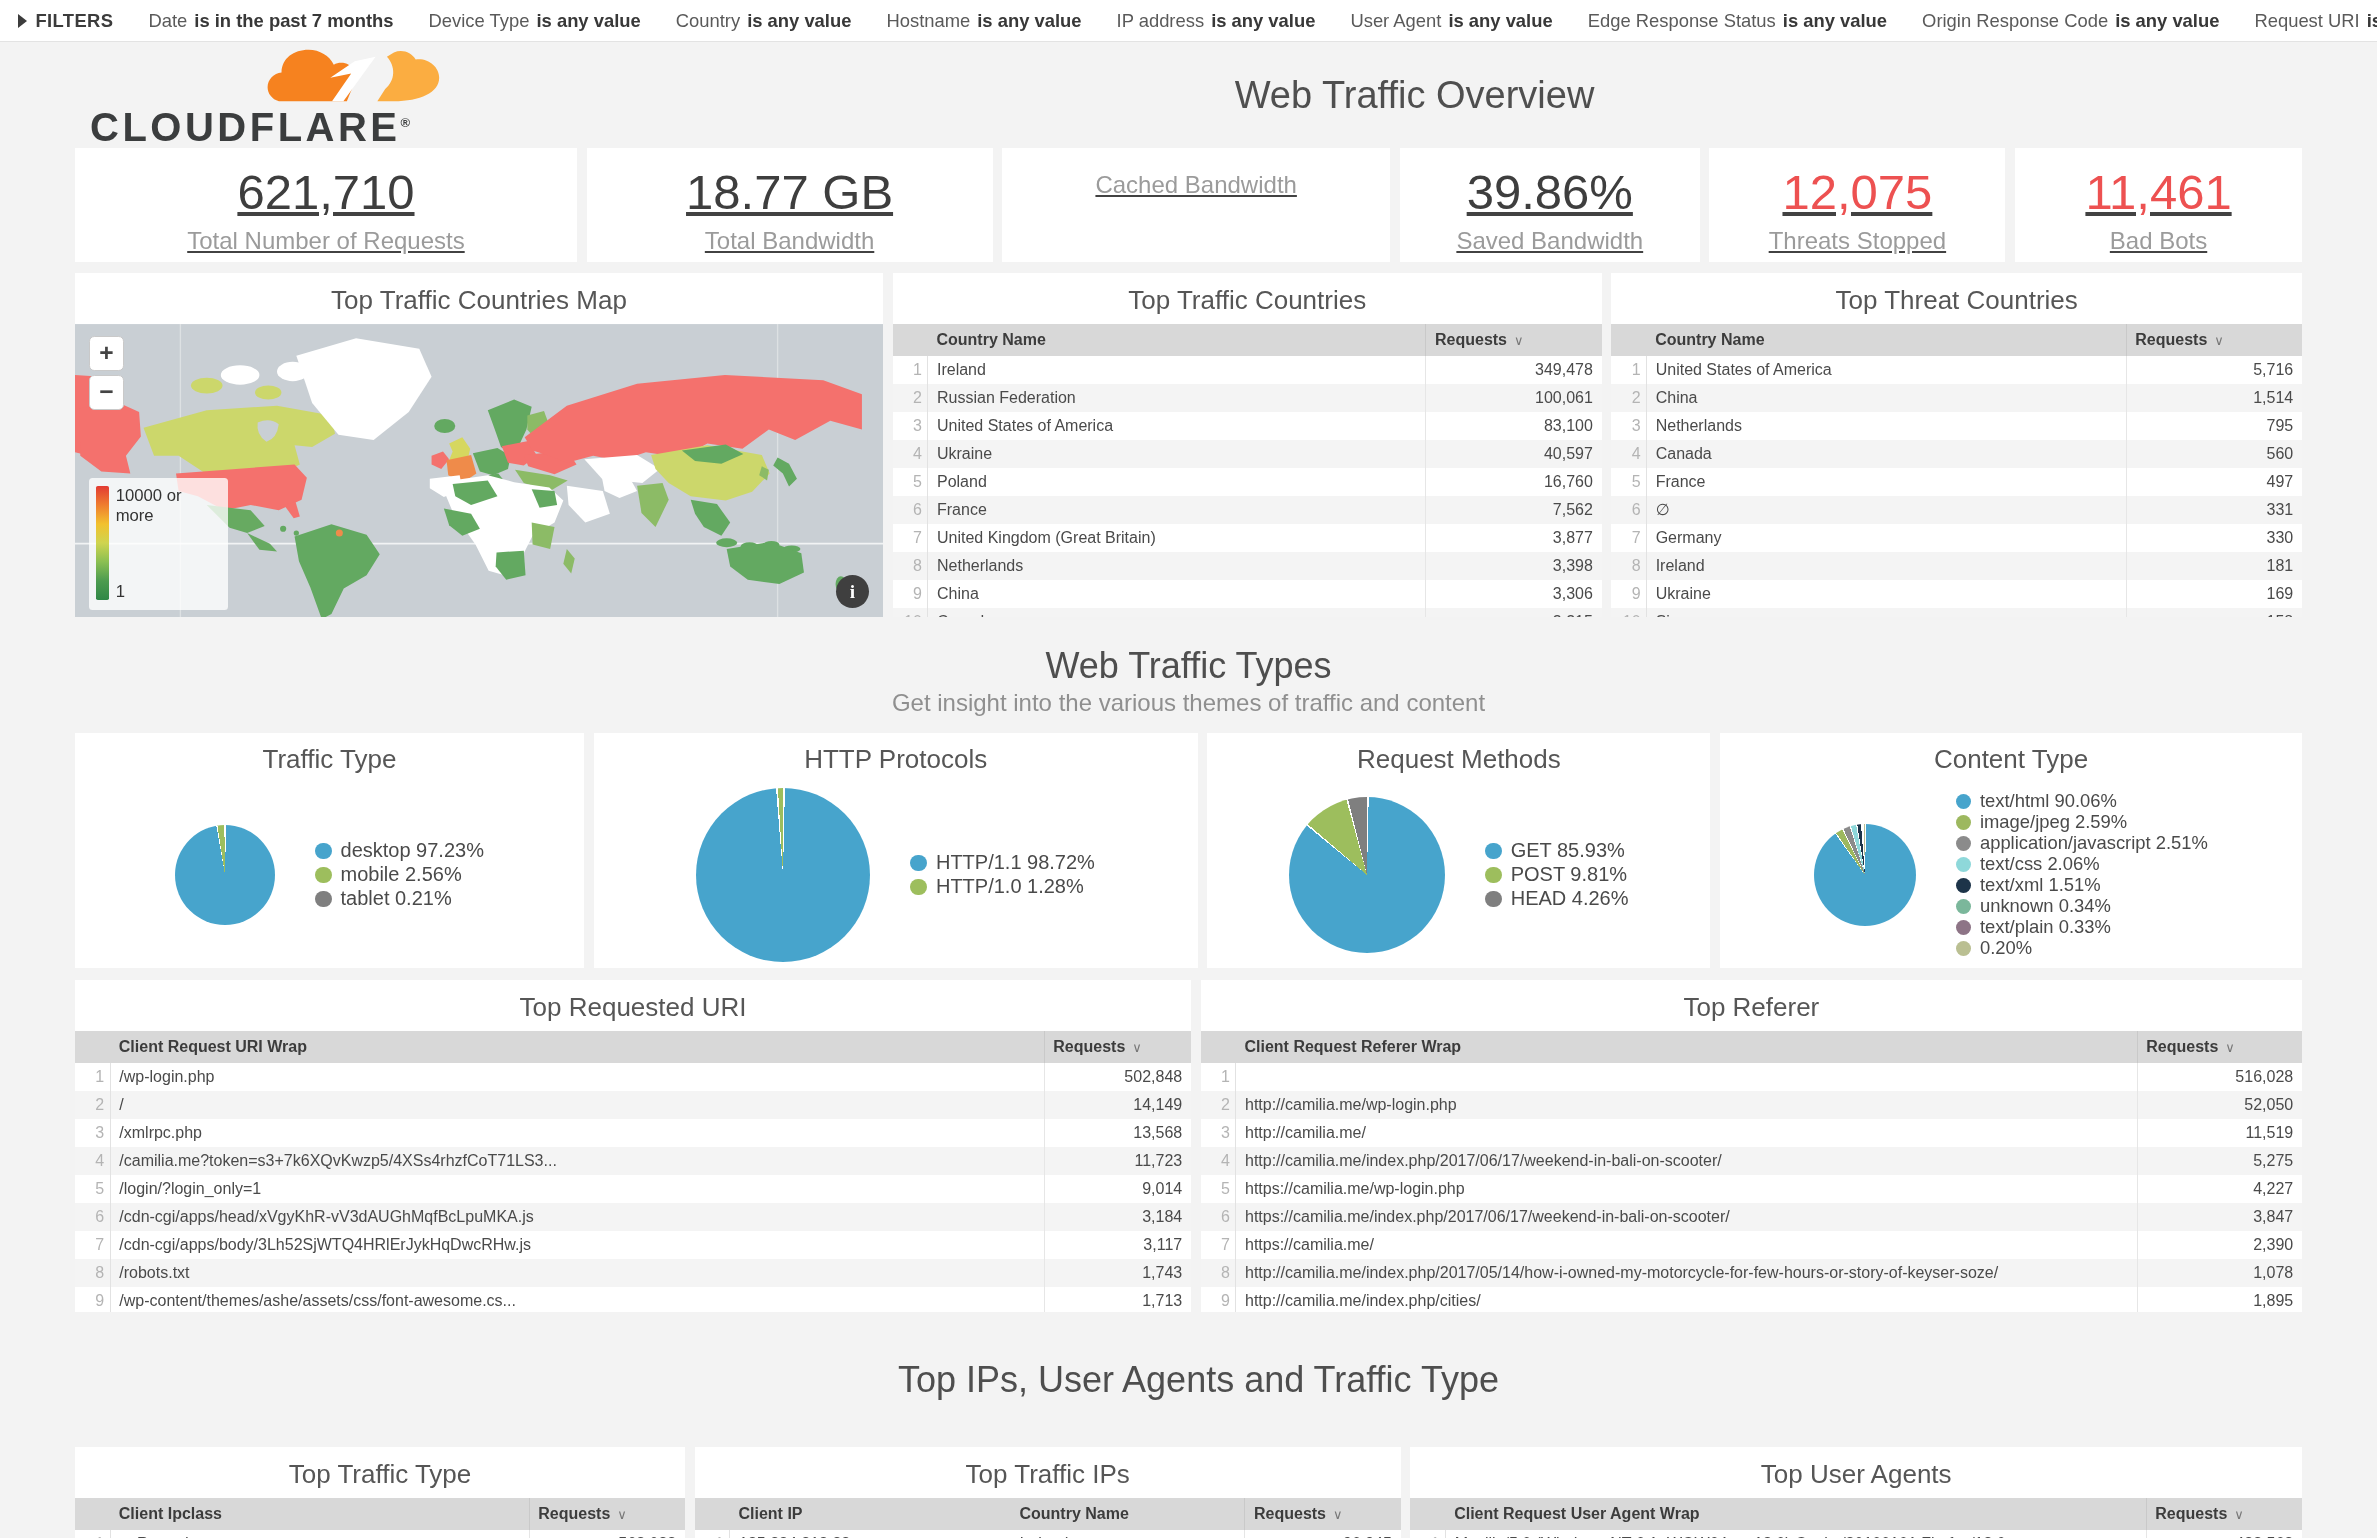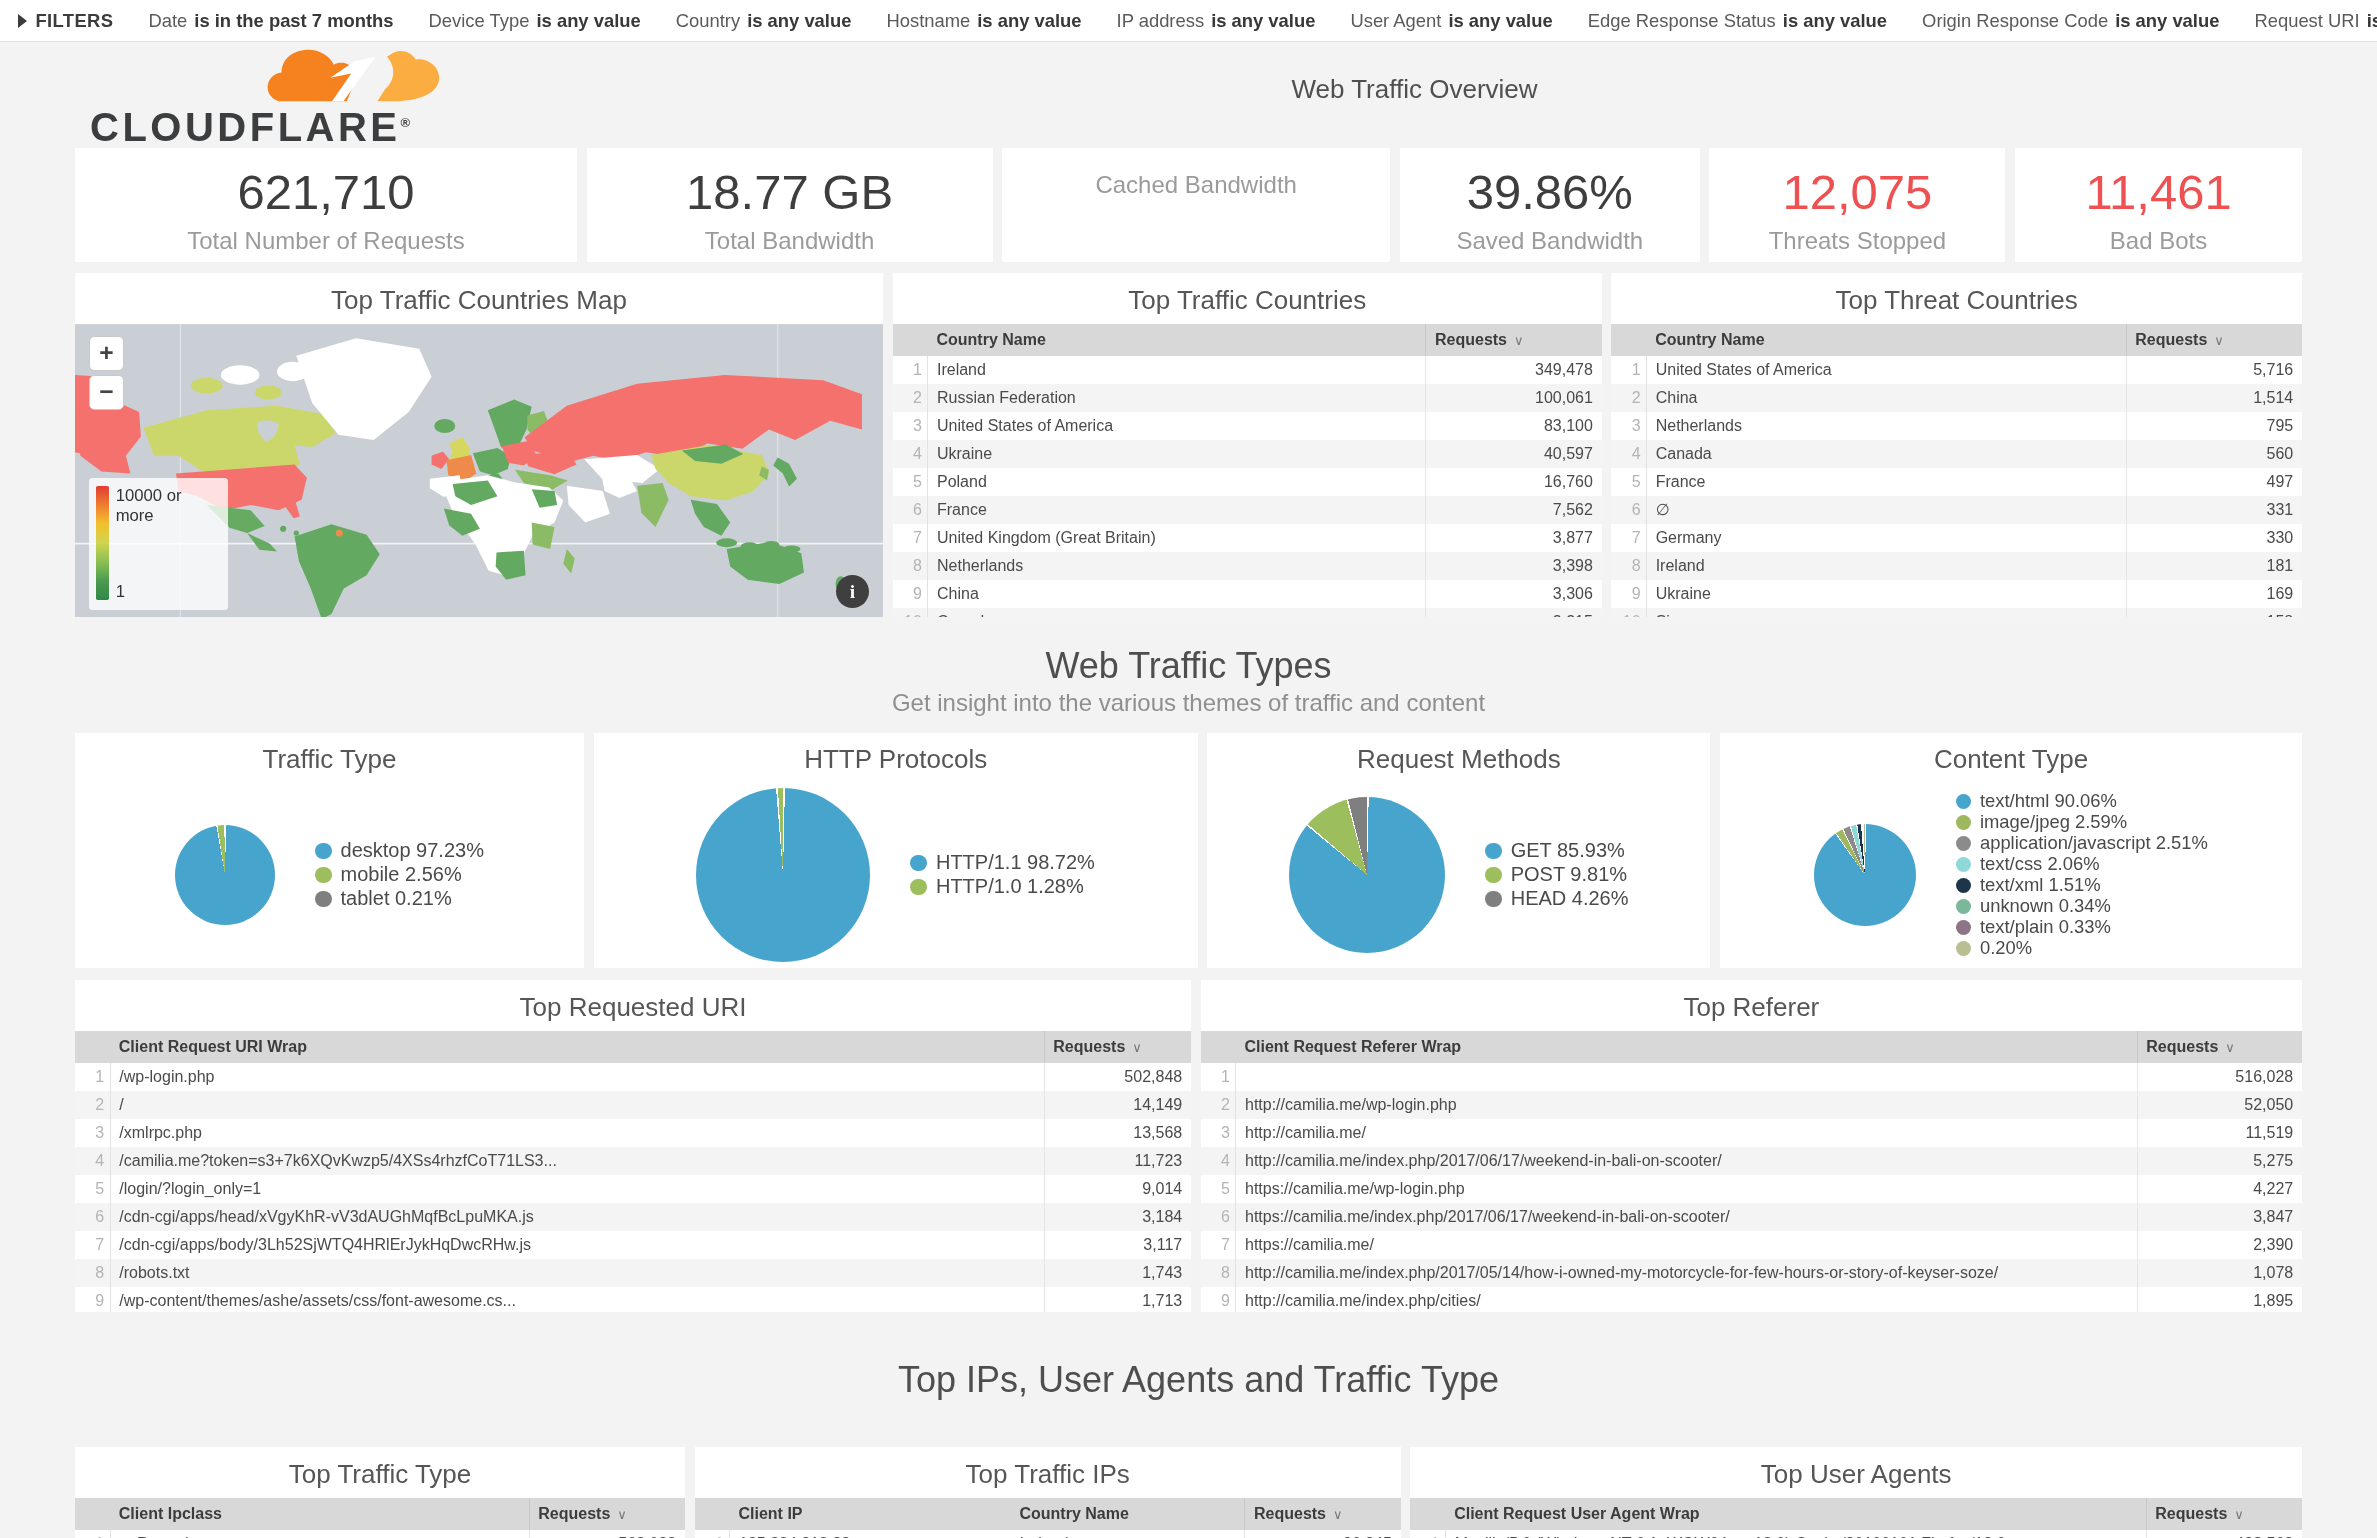--- a/index.html
+++ b/index.html
@@ -16,24 +16,24 @@
   .filter-item .f-field { color:#5a5a5a; }
   .filter-item .f-cond { color:#383838; font-weight:bold; }
 
   
   .header { position:relative; height:104px; }
   .logo { position:absolute; left:90px; top:5.3px; width:360px; height:97px; }
   .logo .cloud { position:absolute; left:176px; top:1.8px; width:180px; height:54px; }
   .logo .word { position:absolute; left:0; top:58px; font-size:40px; font-weight:bold; letter-spacing:3.5px; color:#3b3d3e; }
   .logo .reg { font-size:13px; vertical-align:super; }
   .page-title { position:absolute; left:452px; right:0; top:32px; text-align:center;
-    font-size:26px; color:#4f4f4f; font-weight:400; }
-
-  
-  .kpis { margin:1.8px 75px 0; display:flex; gap:9.7px; height:114px; }
+    font-size:38px; color:#4f4f4f; font-weight:400; }
+
+  
+  .kpis { margin:1.8px 75px 0; display:flex; gap:9.7px; height:114px;text-decoration:underline; }
   .kpi { background:#fff; text-align:center; padding-top:16px; }
   .kpis > div:nth-of-type(1){ width:502px; } .kpis > div:nth-of-type(2){ width:406px; }
   .kpis > div:nth-of-type(3){ width:388px; } .kpis > div:nth-of-type(4){ width:300px; }
   .kpis > div:nth-of-type(5){ width:296px; } .kpis > div:nth-of-type(6){ width:287px; }
   .kpi .v { font-size:49px; color:#3e3e3e; }
   .kpi .l { font-size:24px; color:#9b9b9b; margin-top:7px; }
 
   
   .row { margin:0 75px; display:flex; gap:9.7px; }
   .panel { background:#fff; overflow:hidden; }

